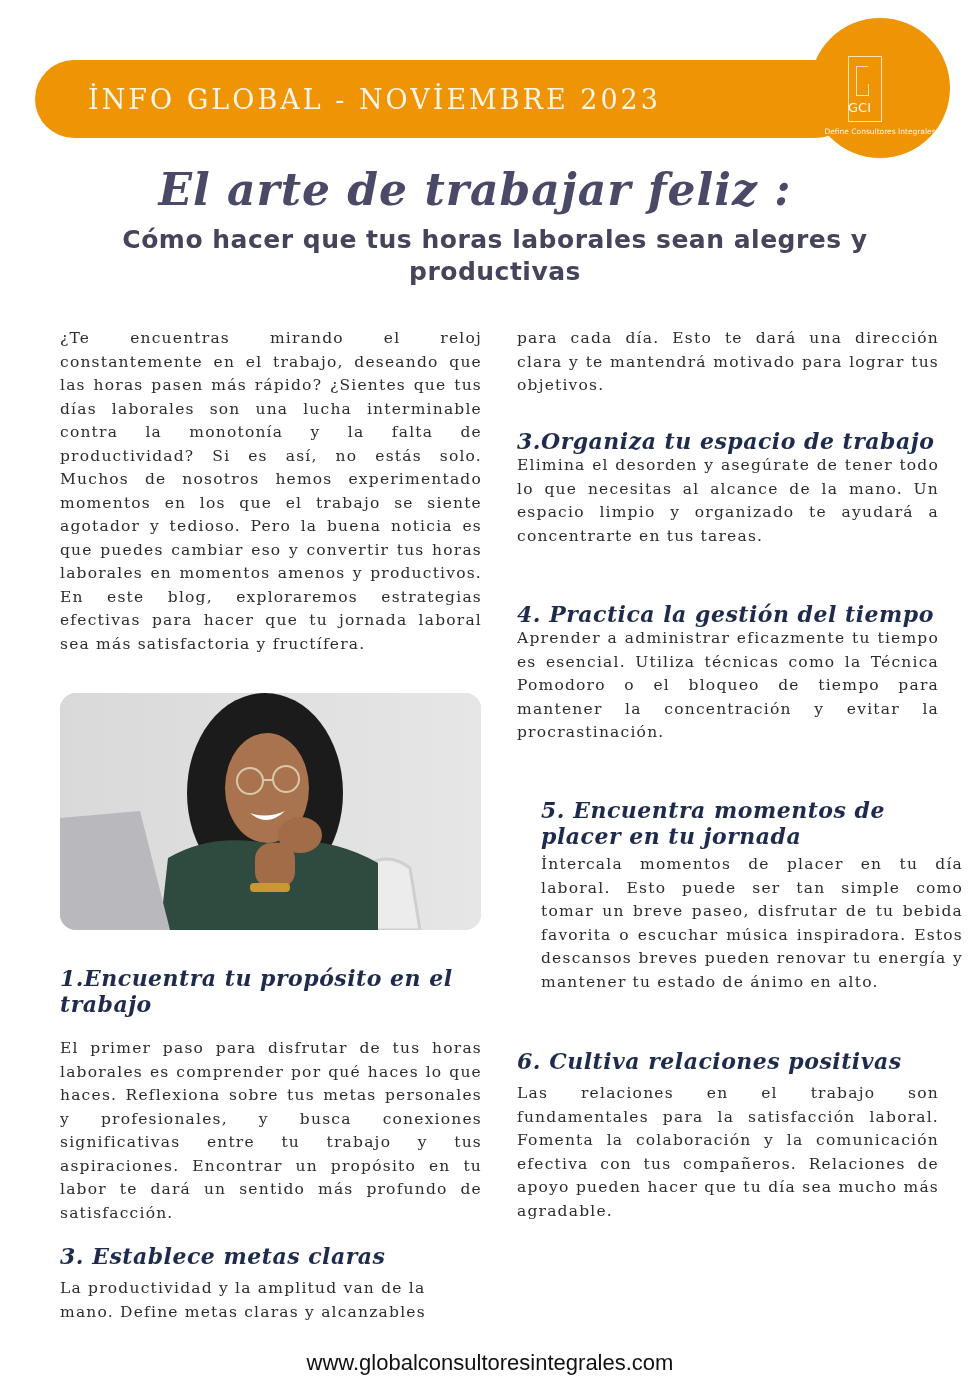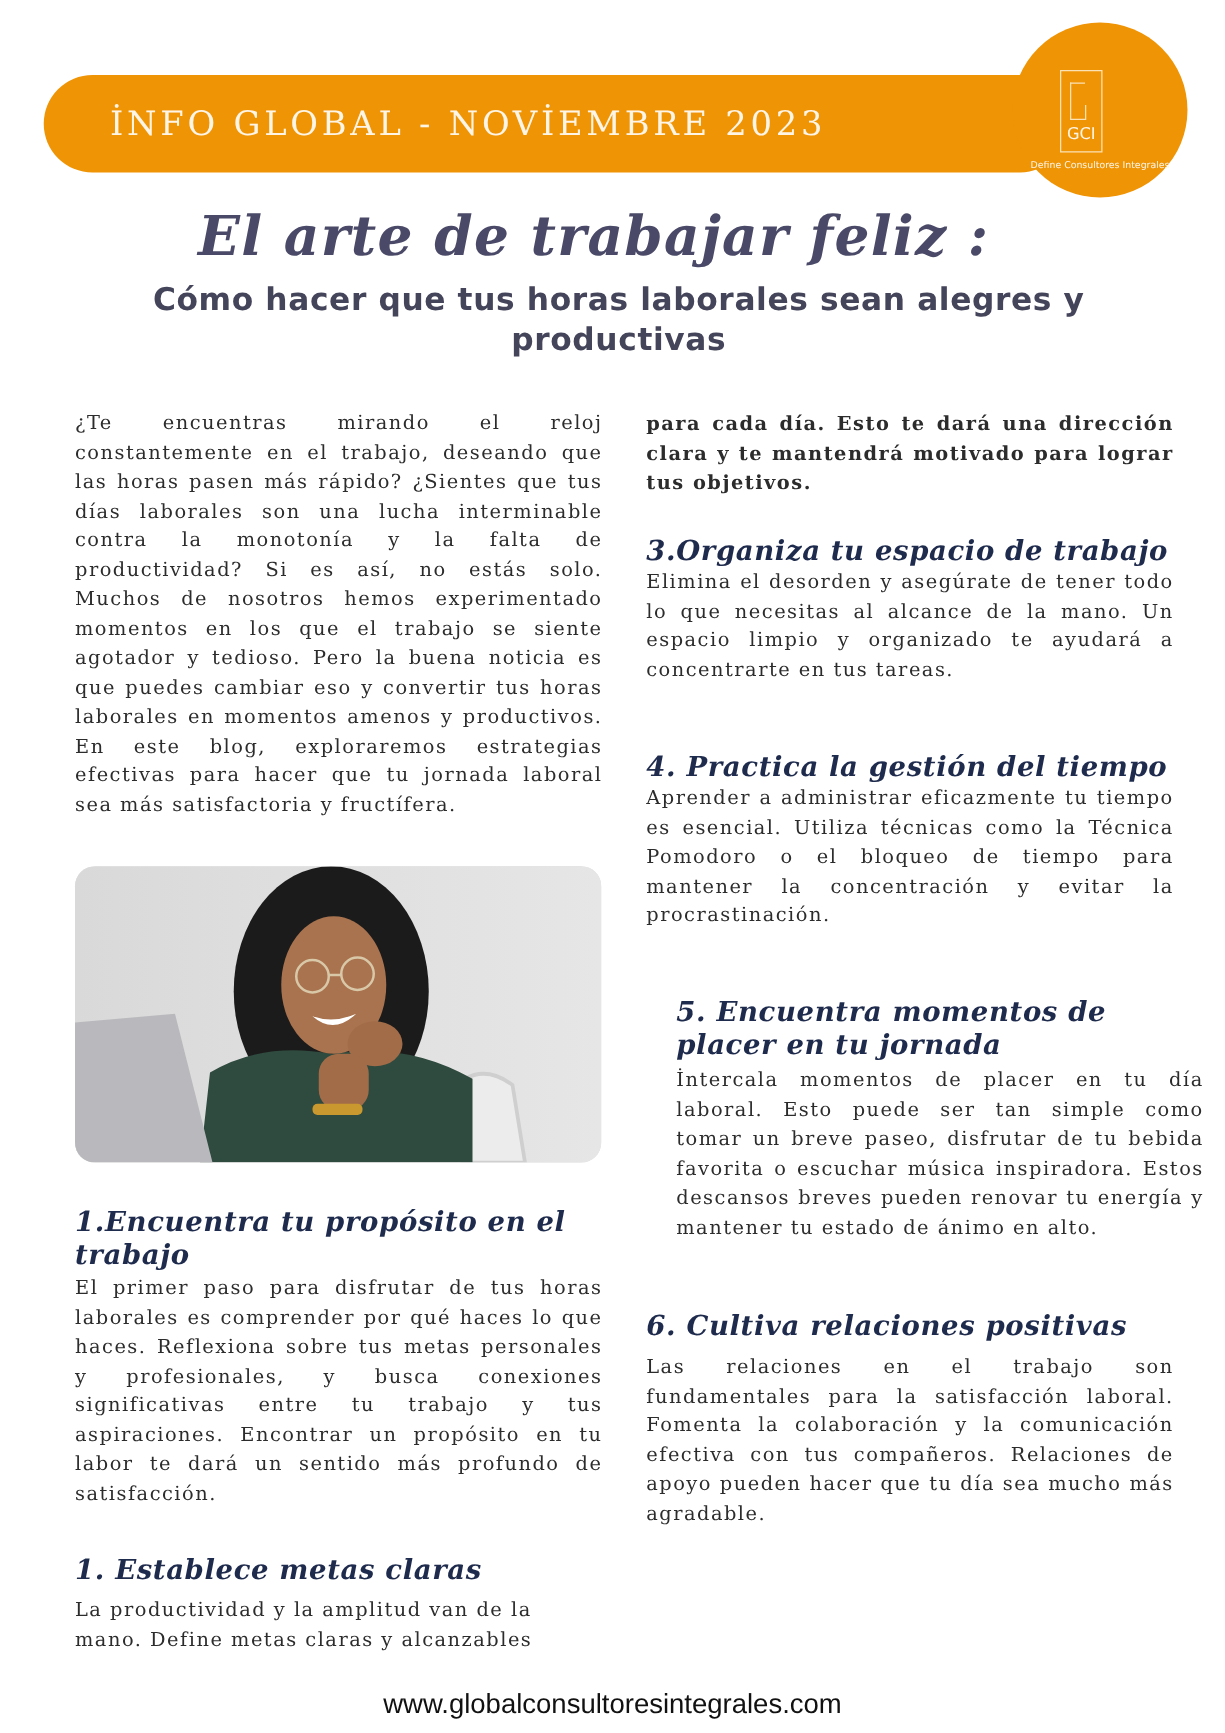--- a/index.html
+++ b/index.html
@@ -26,21 +26,21 @@
   }
   .logo-bracket {
     position: absolute; left: 856px; top: 66px; width: 12px; height: 30px;
     border: 1.5px solid #fbe2b6; border-right: none;
   }
   .logo-bracket-tail {
     position: absolute; left: 868px; top: 84px; width: 0; height: 12px;
     border-left: 1.5px solid #fbe2b6;
   }
   .logo-gci {
-    position: absolute; left: 848px; top: 100px; width: 34px; text-align: center;
+    position: absolute; left: 848px; top: 100px; width: 20px; text-align: center;
     font-family: "DejaVu Sans", sans-serif; font-size: 13px; color: #fff5e6;
   }
   .logo-tagline {
     position: absolute; left: 814px; top: 127px; width: 132px; text-align: center;
     font-family: "DejaVu Sans", sans-serif; font-size: 7.5px; color: #fff5e6;
   }
 
   
   .main-title {
     position: absolute; left: 0; top: 164px; width: 950px; text-align: center;
@@ -49,21 +49,21 @@
   }
   .subtitle {
     position: absolute; left: 60px; top: 224px; width: 870px; text-align: center;
     font-family: "DejaVu Sans", sans-serif; font-size: 25px; line-height: 32px;
     color: #44445a; letter-spacing: 0.5px;
   }
 
   
   .col { position: absolute; width: 422px; }
   .col-left { left: 60px; top: 327px; }
-  .col-right { left: 517px; top: 327px; font-weight: bold; }
+  .col-right { left: 517px; top: 327px; }
   .para {
     font-family: "DejaVu Serif", serif; font-size: 15.5px; line-height: 23.5px;
     text-align: justify; letter-spacing: 1.2px; color: #2c2c2c;
   }
   .heading {
     font-family: "DejaVu Serif", serif; font-style: italic; font-weight: bold;
     font-size: 22px; line-height: 26px; color: #1f2b4d; letter-spacing: 0.5px;
   }
 
   .photo {
@@ -122,25 +122,25 @@
     <ellipse cx="240" cy="142" rx="22" ry="18" fill="#a26c49"></ellipse>
     <rect x="195" y="150" width="40" height="45" rx="16" fill="#a26c49"></rect>
     <rect x="190" y="190" width="40" height="9" rx="4" fill="#c9992f"></rect>
 
     <path d="M0 125 L80 118 L110 237 L0 237 Z" fill="#b9b9bd"></path>
   </svg>
 </div>
 
 <div class="col" style="left:60px; top:965px;">
   <h3 class="heading">1.Encuentra tu propósito en el trabajo</h3>
-  <p class="para" style="margin-top:2px;">El primer paso para disfrutar de tus horas laborales es comprender por qué haces lo que haces. Reflexiona sobre tus metas personales y profesionales, y busca conexiones significativas entre tu trabajo y tus aspiraciones. Encontrar un propósito en tu labor te dará un sentido más profundo de satisfacción.</p>
+  <p class="para" style="margin-top:20px;">El primer paso para disfrutar de tus horas laborales es comprender por qué haces lo que haces. Reflexiona sobre tus metas personales y profesionales, y busca conexiones significativas entre tu trabajo y tus aspiraciones. Encontrar un propósito en tu labor te dará un sentido más profundo de satisfacción.</p>
 </div>
 
 <div class="col" style="left:60px; top:1243px;">
-  <h3 class="heading">1. Establece metas claras</h3>
+  <h3 class="heading">3. Establece metas claras</h3>
   <p class="para" style="margin-top:8px; text-align:left;">La productividad y la amplitud van de la mano. Define metas claras y alcanzables</p>
 </div>
 
 <div class="col col-right">
   <p class="para">para cada día. Esto te dará una dirección clara y te mantendrá motivado para lograr tus objetivos.</p>
 </div>
 
 <div class="col" style="left:517px; top:428px;">
   <h3 class="heading">3.Organiza tu espacio de trabajo</h3>
   <p class="para">Elimina el desorden y asegúrate de tener todo lo que necesitas al alcance de la mano. Un espacio limpio y organizado te ayudará a concentrarte en tus tareas.</p>

